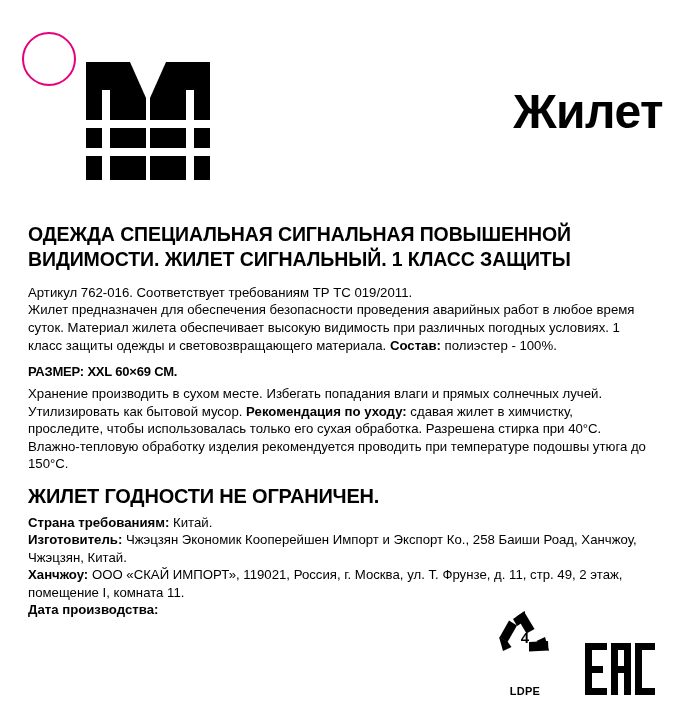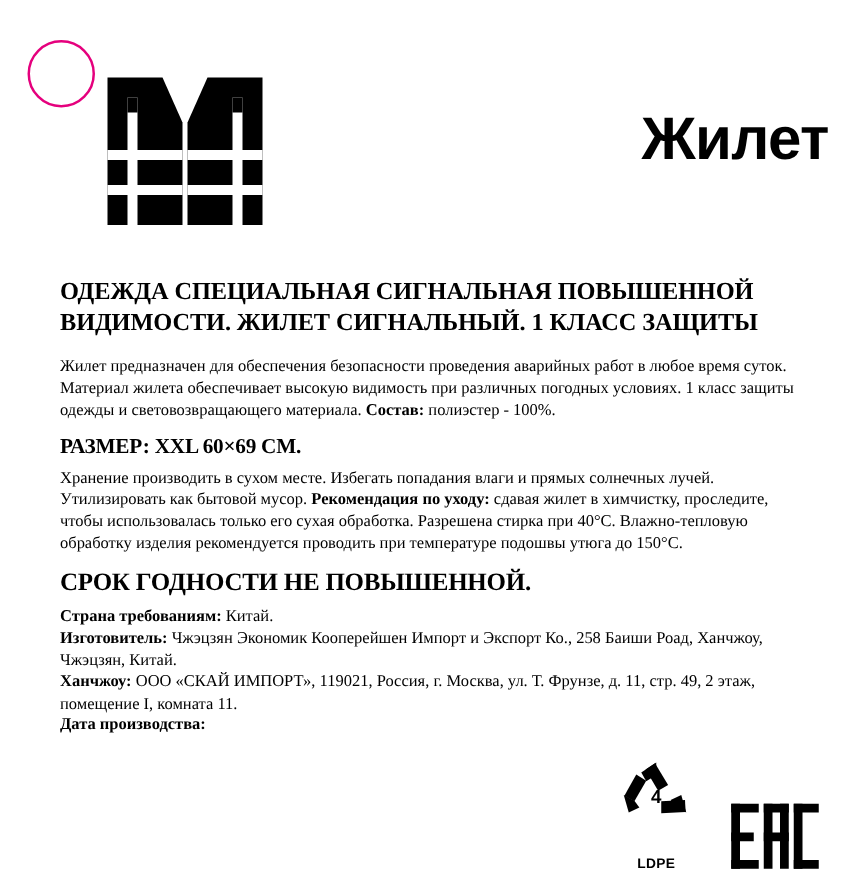--- a/index.html
+++ b/index.html
@@ -51,43 +51,42 @@
     top: 88px;
     font-size: 48px;
     font-weight: bold;
     letter-spacing: -0.5px;
     line-height: 1;
   }
 
   
   .content {
     position: absolute;
-    left: 48px;
+    left: 28px;
     right: 36px;
     top: 222px;
-    font-family: Liberation Serif, serif;
   }
   .heading-main {
     font-size: 19.5px;
     font-weight: bold;
     line-height: 1.28;
     letter-spacing: -0.1px;
     margin: 0 0 12px 0;
   }
   p.body {
     font-size: 13.2px;
     line-height: 1.33;
     margin: 0;
     text-align: left;
   }
   .tight {
     margin-top: 1px;
   }
   .size-line {
-    font-size: 17px;
+    font-size: 13px;
     font-weight: bold;
     margin: 10px 0 6px 0;
     letter-spacing: -0.2px;
   }
   .shelf-line {
     font-size: 20px;
     font-weight: bold;
     margin: 12px 0 6px 0;
     letter-spacing: -0.2px;
   }
@@ -153,28 +152,29 @@
       <path d="M108 30 L116 30 L116 42 L108 42 Z" fill="#000000"></path>
     </svg>
 
     <div class="title">Жилет</div>
   </div>
 
   <div class="content">
 
     <div class="heading-main">ОДЕЖДА СПЕЦИАЛЬНАЯ СИГНАЛЬНАЯ ПОВЫШЕННОЙ ВИДИМОСТИ. ЖИЛЕТ СИГНАЛЬНЫЙ. 1 КЛАСС ЗАЩИТЫ</div>
 
+    <p class="body">Артикул 762-016. Соответствует требованиям ТР ТС 019/2011.</p>
 
     <p class="body tight"><span>Жилет предназначен для обеспечения безопасности  проведения аварийных работ в любое время суток. Материал жилета обеспечивает высокую видимость при различных погодных условиях. 1 класс защиты одежды и световозвращающего материала. </span><span class="bold">Состав:</span><span> полиэстер - 100%.</span></p>
 
     <div class="size-line">РАЗМЕР: XXL 60×69 СМ.</div>
 
     <p class="body"><span>Хранение производить в сухом месте. Избегать попадания влаги и прямых солнечных лучей. Утилизировать как бытовой мусор. </span><span class="bold">Рекомендация по уходу:</span><span> сдавая жилет в химчистку, проследите, чтобы использовалась только его сухая обработка. Разрешена стирка при 40°С. Влажно-тепловую обработку изделия рекомендуется проводить при температуре подошвы утюга до 150°С.</span></p>
 
-    <div class="shelf-line">СРОК ГОДНОСТИ НЕ ПОВЫШЕННОЙ.</div>
+    <div class="shelf-line">ЖИЛЕТ ГОДНОСТИ НЕ ОГРАНИЧЕН.</div>
 
     <p class="body"><span class="bold">Страна требованиям:</span><span> Китай.</span></p>
 
     <p class="body block-gap"><span class="bold">Изготовитель:</span><span> Чжэцзян Экономик Кооперейшен Импорт и Экспорт Ко., 258 Баиши Роад, Ханчжоу, Чжэцзян, Китай.</span></p>
 
     <p class="body block-gap"><span class="bold">Ханчжоу:</span><span> ООО «СКАЙ ИМПОРТ», 119021, Россия, г. Москва, ул. Т. Фрунзе, д. 11, стр. 49, 2 этаж, помещение I, комната 11.</span></p>
 
     <div class="prod-date">Дата производства:</div>
   </div>
 

